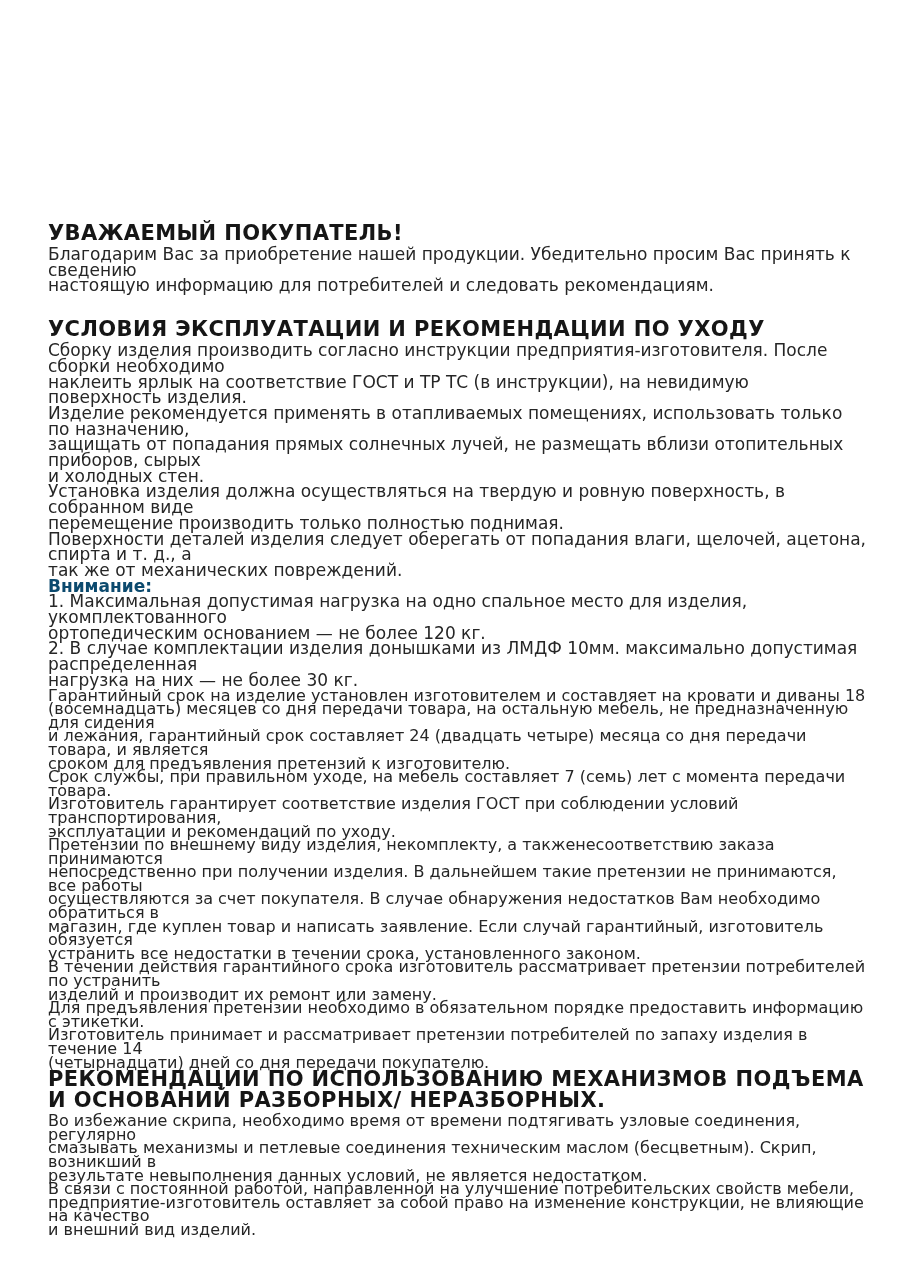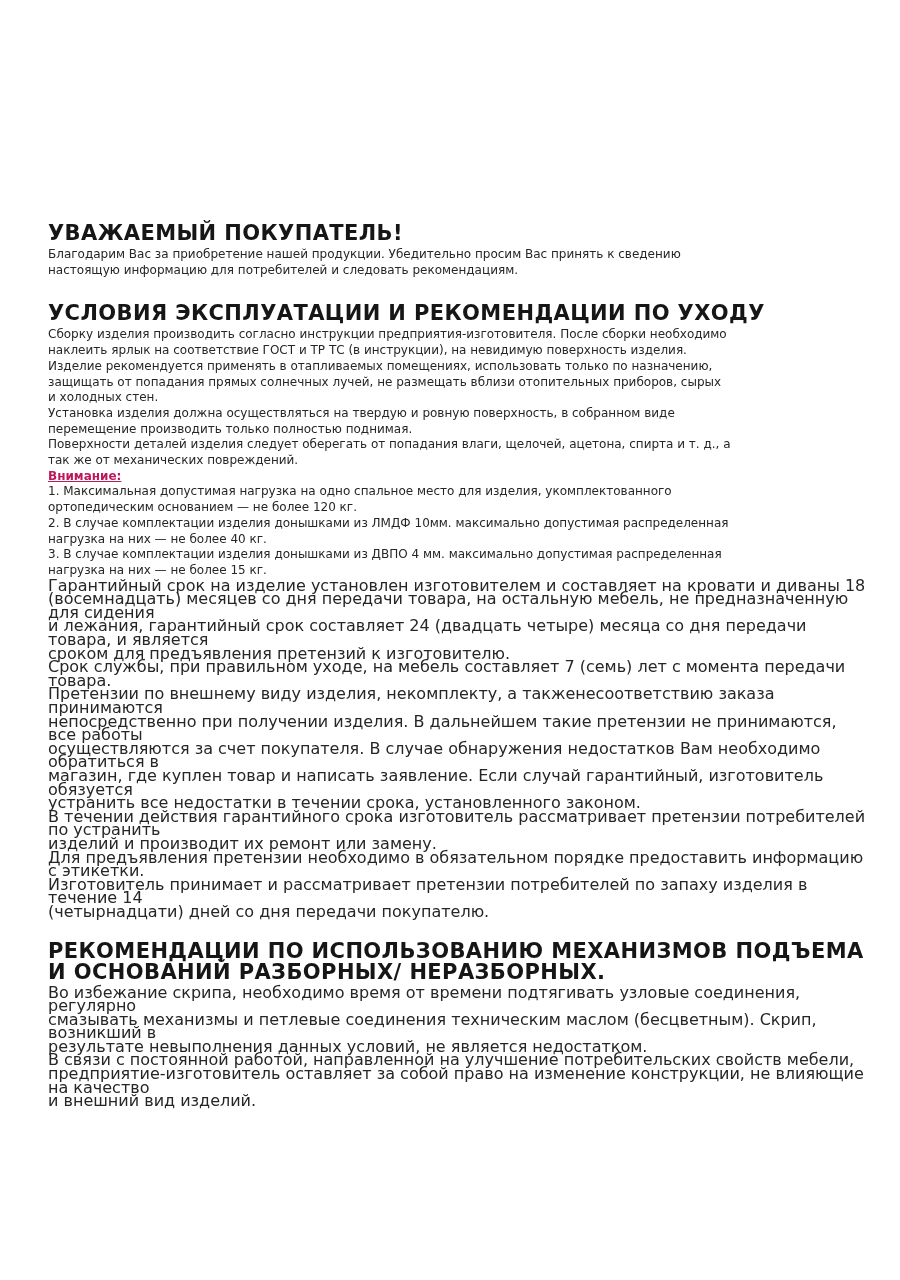--- a/index.html
+++ b/index.html
@@ -24,40 +24,38 @@
     font-weight: bold;
     letter-spacing: 0.4px;
     color: #161616;
     margin: 0 0 3px 0;
     white-space: pre-line;
   }
   .heading.gap {
     margin-top: 24px;
   }
   .heading.gap-lg {
-    margin-top: 22px;
     line-height: 21px;
   }
   p.body {
     margin: 0;
     white-space: pre-line;
   }
   
   .sec-a p.body {
-    font-size: 12px;
+    font-size: 17px;
     line-height: 15.7px;
   }
   .sec-b p.body {
     font-size: 16px;
     line-height: 13.6px;
   }
   .attention-label {
     font-weight: bold;
-    text-decoration: underline;
-    color: #be185d;
+    color: #0c4a6e;
   }
 </style>
 </head>
 <body>
 
 <div class="page">
 
   <section class="sec-a">
     <h1 class="heading">УВАЖАЕМЫЙ ПОКУПАТЕЛЬ!</h1>
     <p class="body">Благодарим Вас за приобретение нашей продукции. Убедительно просим Вас принять к сведению
@@ -72,31 +70,31 @@
 защищать от попадания прямых солнечных лучей, не размещать вблизи отопительных приборов, сырых
 и холодных стен.</p>
     <p class="body">Установка изделия должна осуществляться на твердую и ровную поверхность, в собранном виде
 перемещение производить только полностью поднимая.</p>
     <p class="body">Поверхности деталей изделия следует оберегать от попадания влаги, щелочей, ацетона, спирта и т. д., а
 так же от механических повреждений.</p>
     <p class="body attention-label">Внимание:</p>
     <p class="body">1. Максимальная допустимая нагрузка на одно спальное место для изделия, укомплектованного
 ортопедическим основанием — не более 120 кг.</p>
     <p class="body">2. В случае комплектации изделия донышками из ЛМДФ 10мм. максимально допустимая распределенная
-нагрузка на них — не более 40 кг.</p>
-    <p class="body">3. В случае комплектации изделия донышками из ДВПО 4 мм. максимально допустимая распределенная
-нагрузка на них — не более 15 кг.</p>
+нагрузка на них — не более 30 кг.</p>
   </section>
 
   <section class="sec-b">
     <p class="body">Гарантийный срок на изделие установлен изготовителем и составляет на кровати и диваны 18
 (восемнадцать) месяцев со дня передачи товара, на остальную мебель, не предназначенную для сидения
 и лежания, гарантийный срок составляет 24 (двадцать четыре) месяца со дня передачи товара, и является
 сроком для предъявления претензий к изготовителю.</p>
     <p class="body">Срок службы, при правильном уходе, на мебель составляет 7 (семь) лет с момента передачи товара.</p>
+    <p class="body">Изготовитель гарантирует соответствие изделия ГОСТ при соблюдении условий транспортирования,
+эксплуатации и рекомендаций по уходу.</p>
     <p class="body">Претензии по внешнему виду изделия, некомплекту, а такженесоответствию заказа принимаются
 непосредственно при получении изделия. В дальнейшем такие претензии не принимаются, все работы
 осуществляются за счет покупателя. В случае обнаружения недостатков  Вам необходимо обратиться в
 магазин, где куплен товар и написать заявление. Если случай гарантийный, изготовитель обязуется
 устранить все недостатки в течении срока, установленного законом.</p>
     <p class="body">В течении действия гарантийного срока изготовитель рассматривает претензии потребителей по устранить
 изделий и производит их ремонт или замену.</p>
     <p class="body">Для предъявления претензии необходимо в обязательном порядке предоставить информацию с этикетки.</p>
     <p class="body">Изготовитель принимает и рассматривает претензии потребителей по запаху изделия в течение 14
 (четырнадцати) дней со дня передачи  покупателю.</p>

